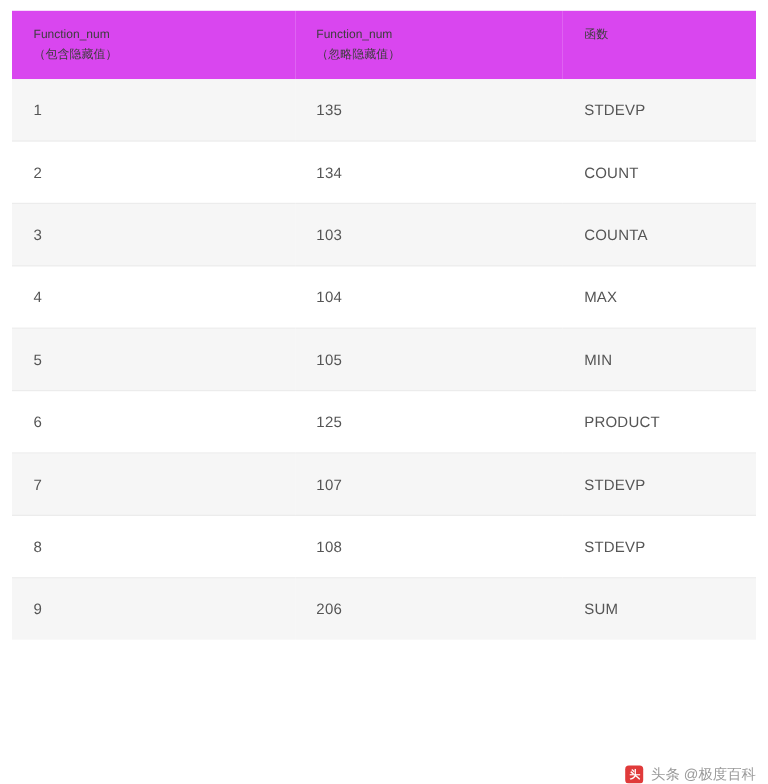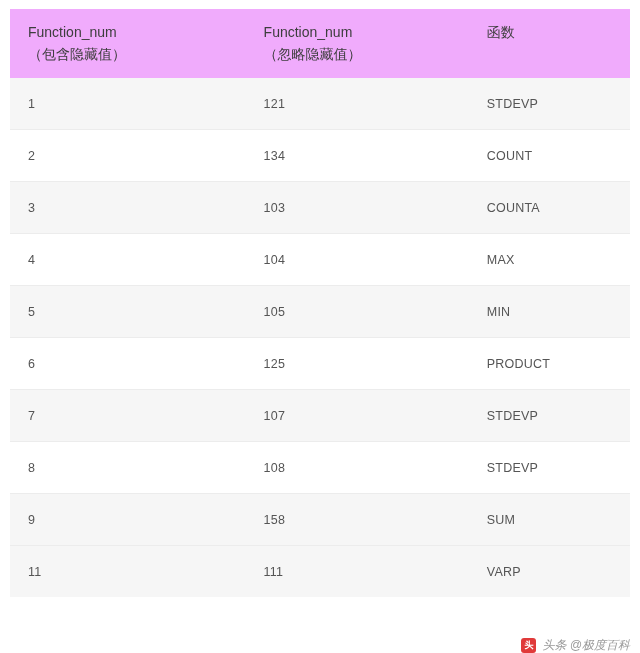--- a/index.html
+++ b/index.html
@@ -24,25 +24,25 @@
     width: 620px;
     margin: 9px auto 0 auto;
     border-collapse: collapse;
     table-layout: fixed;
   }
   table.func-table col.c1 { width: 38%; }
   table.func-table col.c2 { width: 36%; }
   table.func-table col.c3 { width: 26%; }
 
   thead th {
-    background: #f0abfc;
+    background: #d946ef;
     text-align: left;
     vertical-align: top;
     font-weight: normal;
-    font-size: 14px;
+    font-size: 10px;
     color: #3d3d3d;
     padding: 13px 0 13px 18px;
     line-height: 1.55;
     height: 56px;
     box-sizing: border-box;
   }
   thead th .ln2 {
     display: block;
     font-family: Liberation Serif, serif;
   }
@@ -78,21 +78,20 @@
     border-radius: 3px;
     background: #e03a3a;
     color: #ffffff;
     font-size: 9px;
     line-height: 15px;
     text-align: center;
     font-weight: bold;
   }
   .wm-text {
     white-space: nowrap;
-    font-style: italic;
   }
   .bottom-fade {
     position: absolute;
     left: 0;
     right: 0;
     bottom: 0;
     height: 28px;
     background: #ffffff;
   }
 </style>
@@ -118,21 +117,21 @@
           <span class="ln2">（忽略隐藏值）</span>
         </th>
         <th>
           <span>函数</span>
         </th>
       </tr>
     </thead>
     <tbody>
       <tr class="alt">
         <td>1</td>
-        <td>121</td>
+        <td>135</td>
         <td>STDEVP</td>
       </tr>
       <tr>
         <td>2</td>
         <td>134</td>
         <td>COUNT</td>
       </tr>
       <tr class="alt">
         <td>3</td>
         <td>103</td>
@@ -158,27 +157,22 @@
         <td>107</td>
         <td>STDEVP</td>
       </tr>
       <tr>
         <td>8</td>
         <td>108</td>
         <td>STDEVP</td>
       </tr>
       <tr class="alt">
         <td>9</td>
-        <td>158</td>
+        <td>206</td>
         <td>SUM</td>
-      </tr>
-      <tr class="alt">
-        <td>11</td>
-        <td>111</td>
-        <td>VARP</td>
       </tr>
     </tbody>
   </table>
 
   <div class="bottom-fade"></div>
 
   <div class="watermark">
     <span class="wm-logo">头</span>
     <span class="wm-text">头条 @极度百科</span>
   </div>

